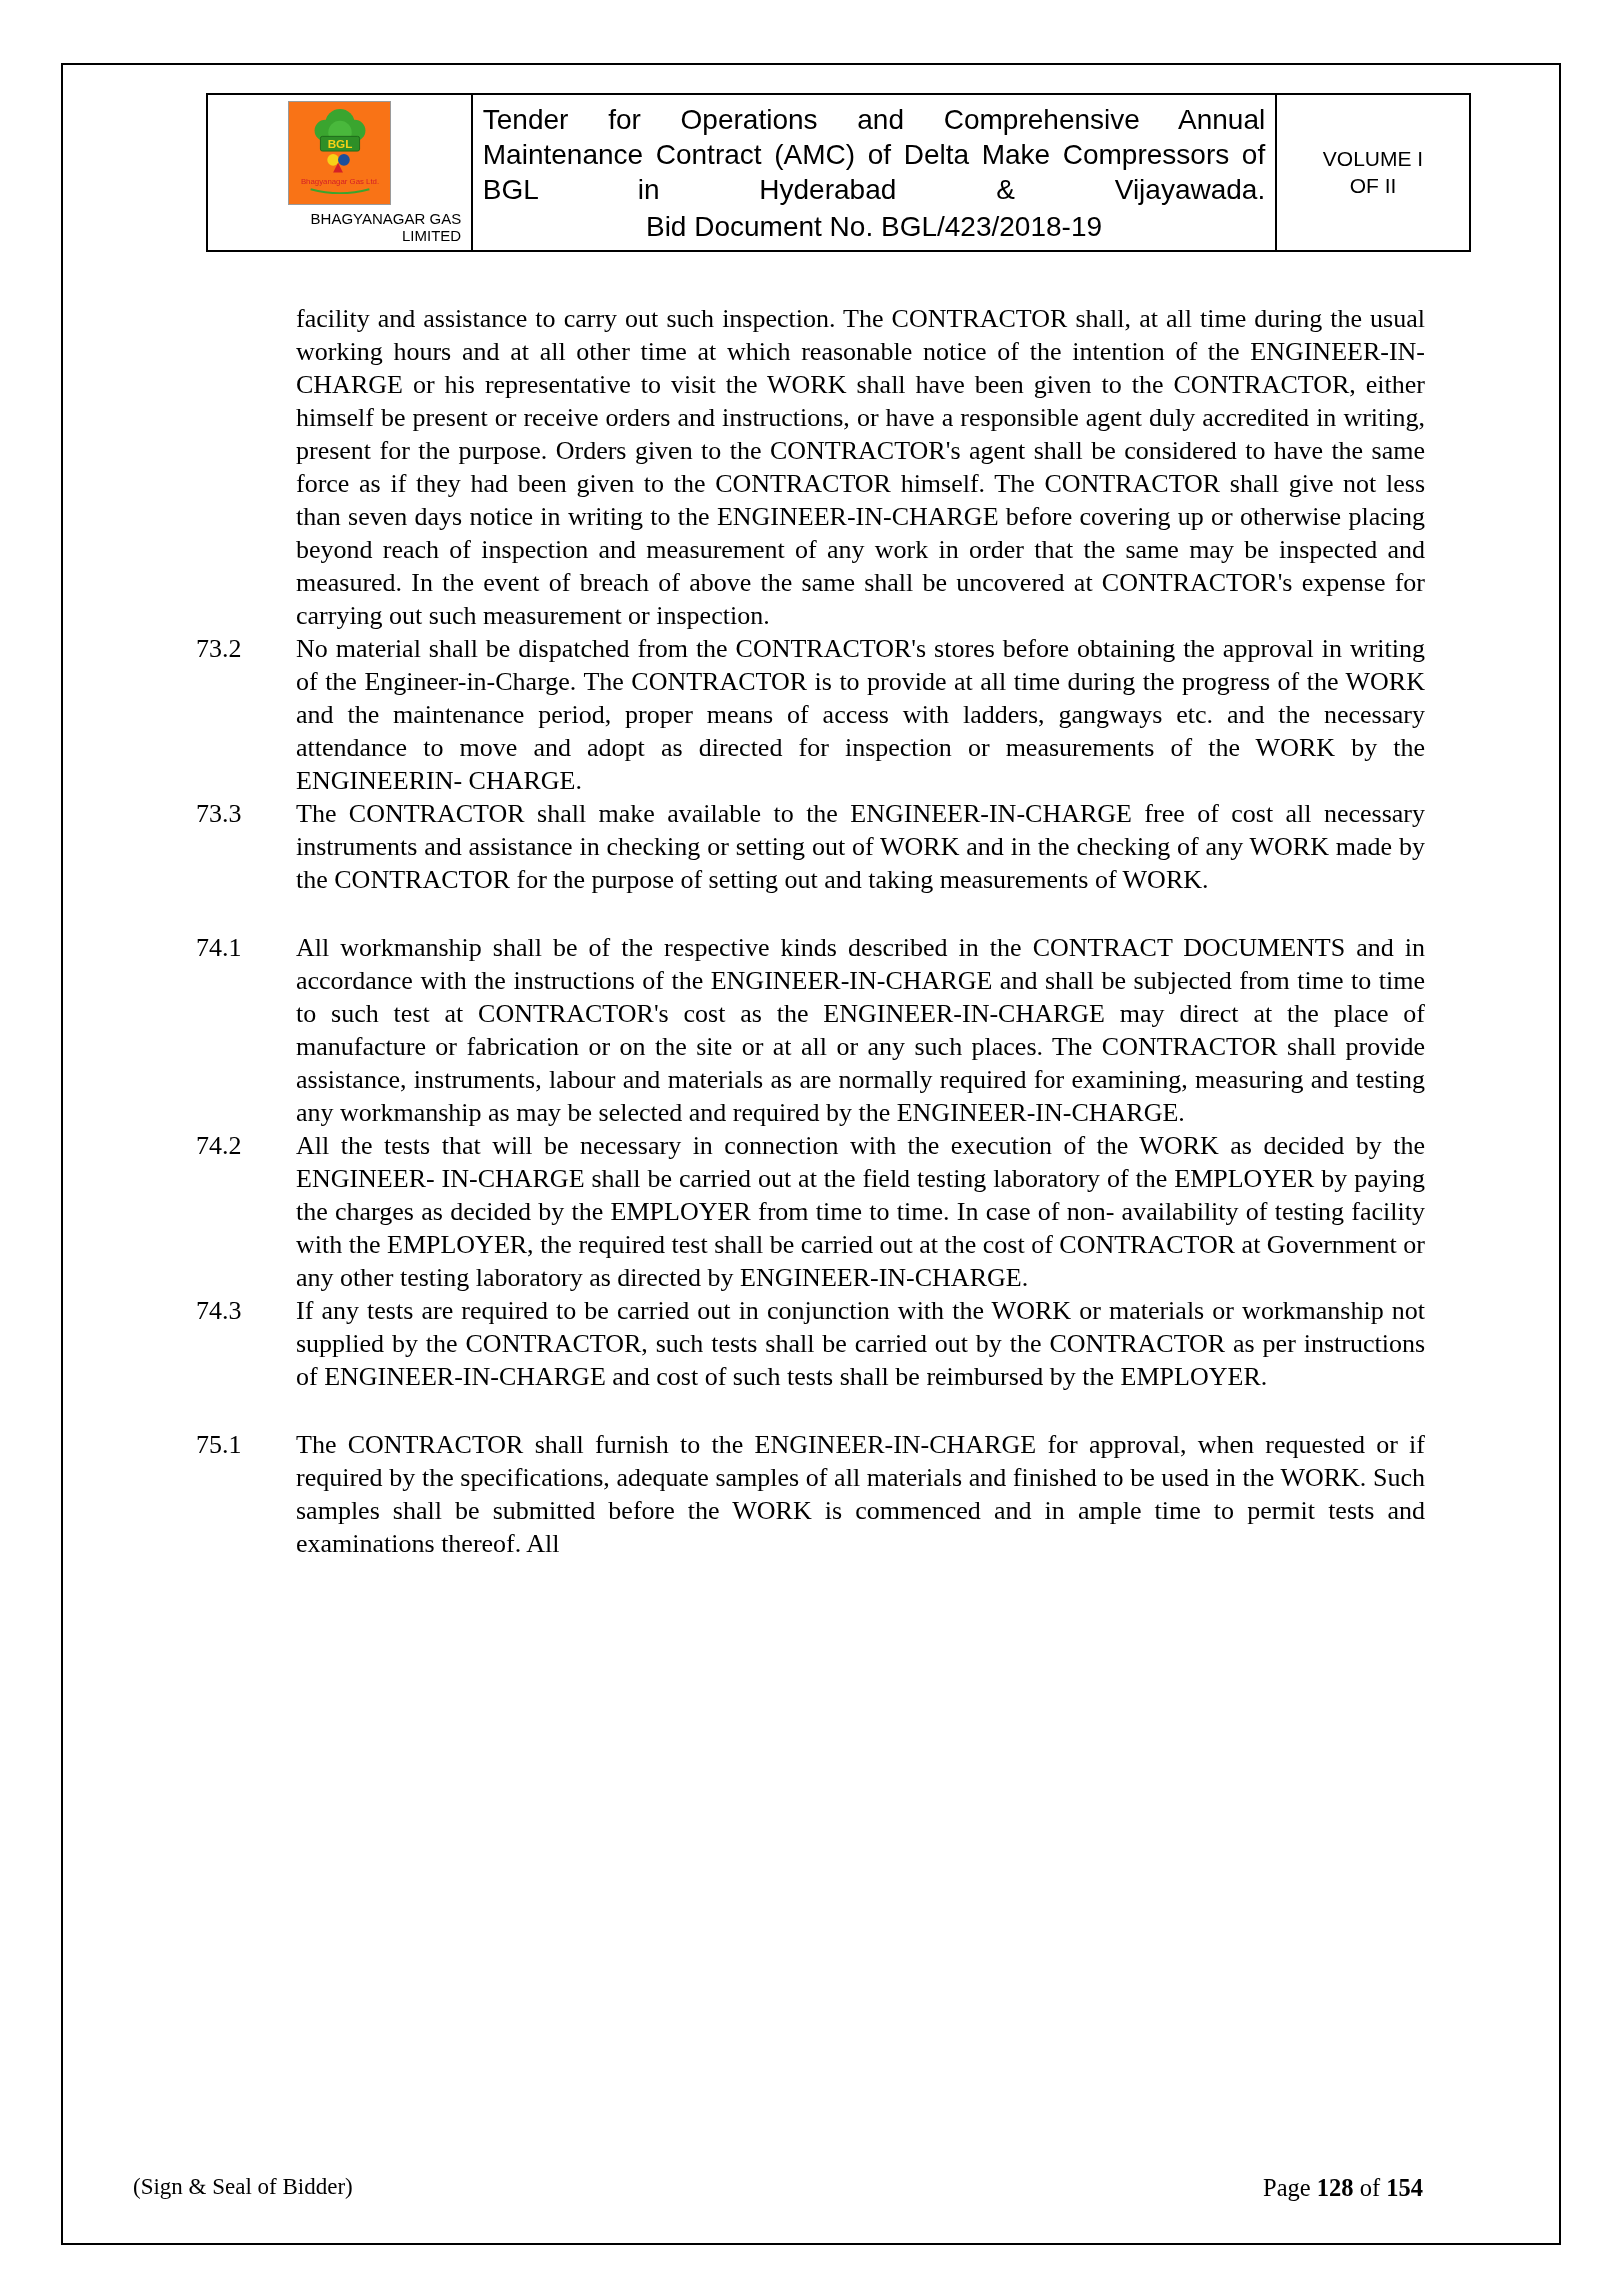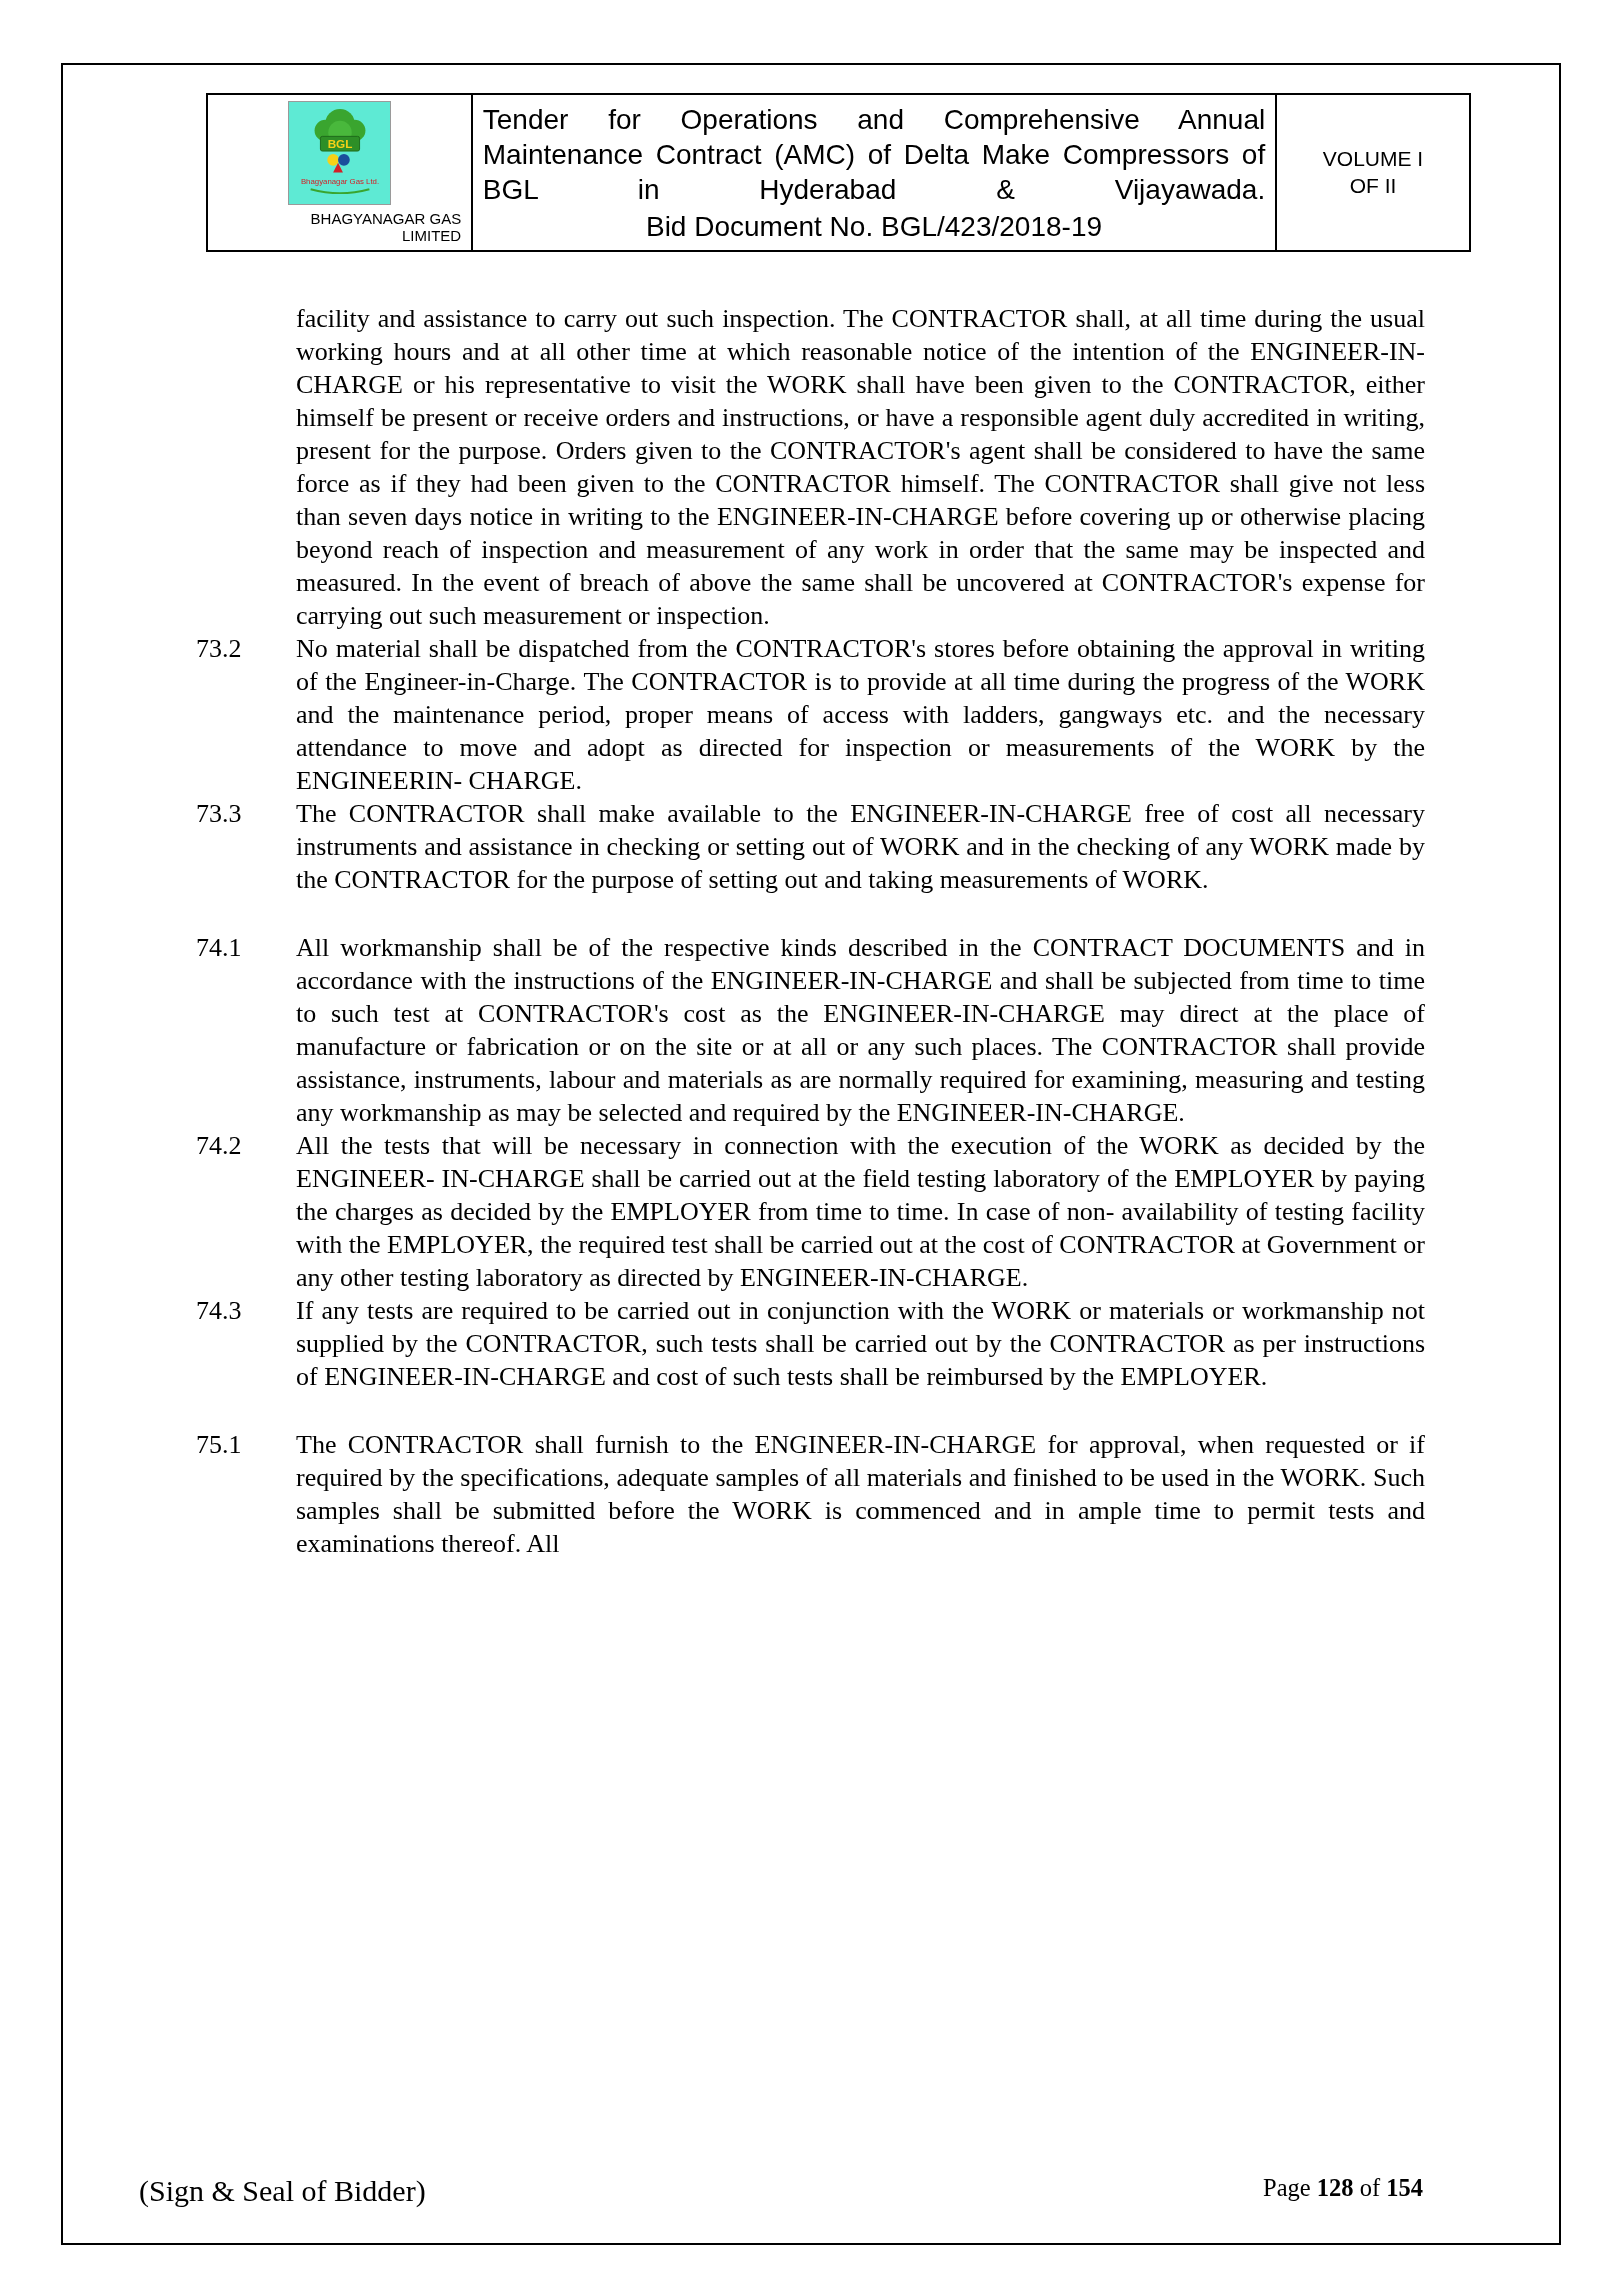--- a/index.html
+++ b/index.html
@@ -30,21 +30,21 @@
     vertical-align: middle;
     padding: 5.9px 9.8px;
   }
   .logo-cell { width: 265px; text-align: center; }
   .title-cell { width: 804px; }
   .volume-cell { width: 194px; text-align: center; }
   .logo-box {
     display: inline-block;
     border: 1px solid #9a9a9a;
     padding: 2px 5.9px;
-    background: #5eead4;
+    background: #f97316;
     line-height: 0;
   }
   .org-name {
     font-family: "Liberation Sans", sans-serif;
     font-size: 15px;
     line-height: 1.15;
     margin-top: 3.9px;
     text-align: right;
   }
   .tender-title {
@@ -84,22 +84,22 @@
     font-size: 26px;
     line-height: 33px;
     text-align: justify;
   }
   .para-row.bold .para-num,
   .para-row.bold .para-text { font-weight: bold; text-align: left; }
   .gap { height: 35px; }
   
   .footer-left {
     position: absolute;
-    left: 139px; top: 2174px;
-    font-size: 30px;
+    left: 133px; top: 2174px;
+    font-size: 23px;
     text-align: center;
   }
   .footer-right {
     position: absolute;
     right: 198px; top: 2174px;
     font-size: 24.5px;
     text-align: right;
     margin-left: 20px;
   }
   .footer-right b { font-weight: bold; }

